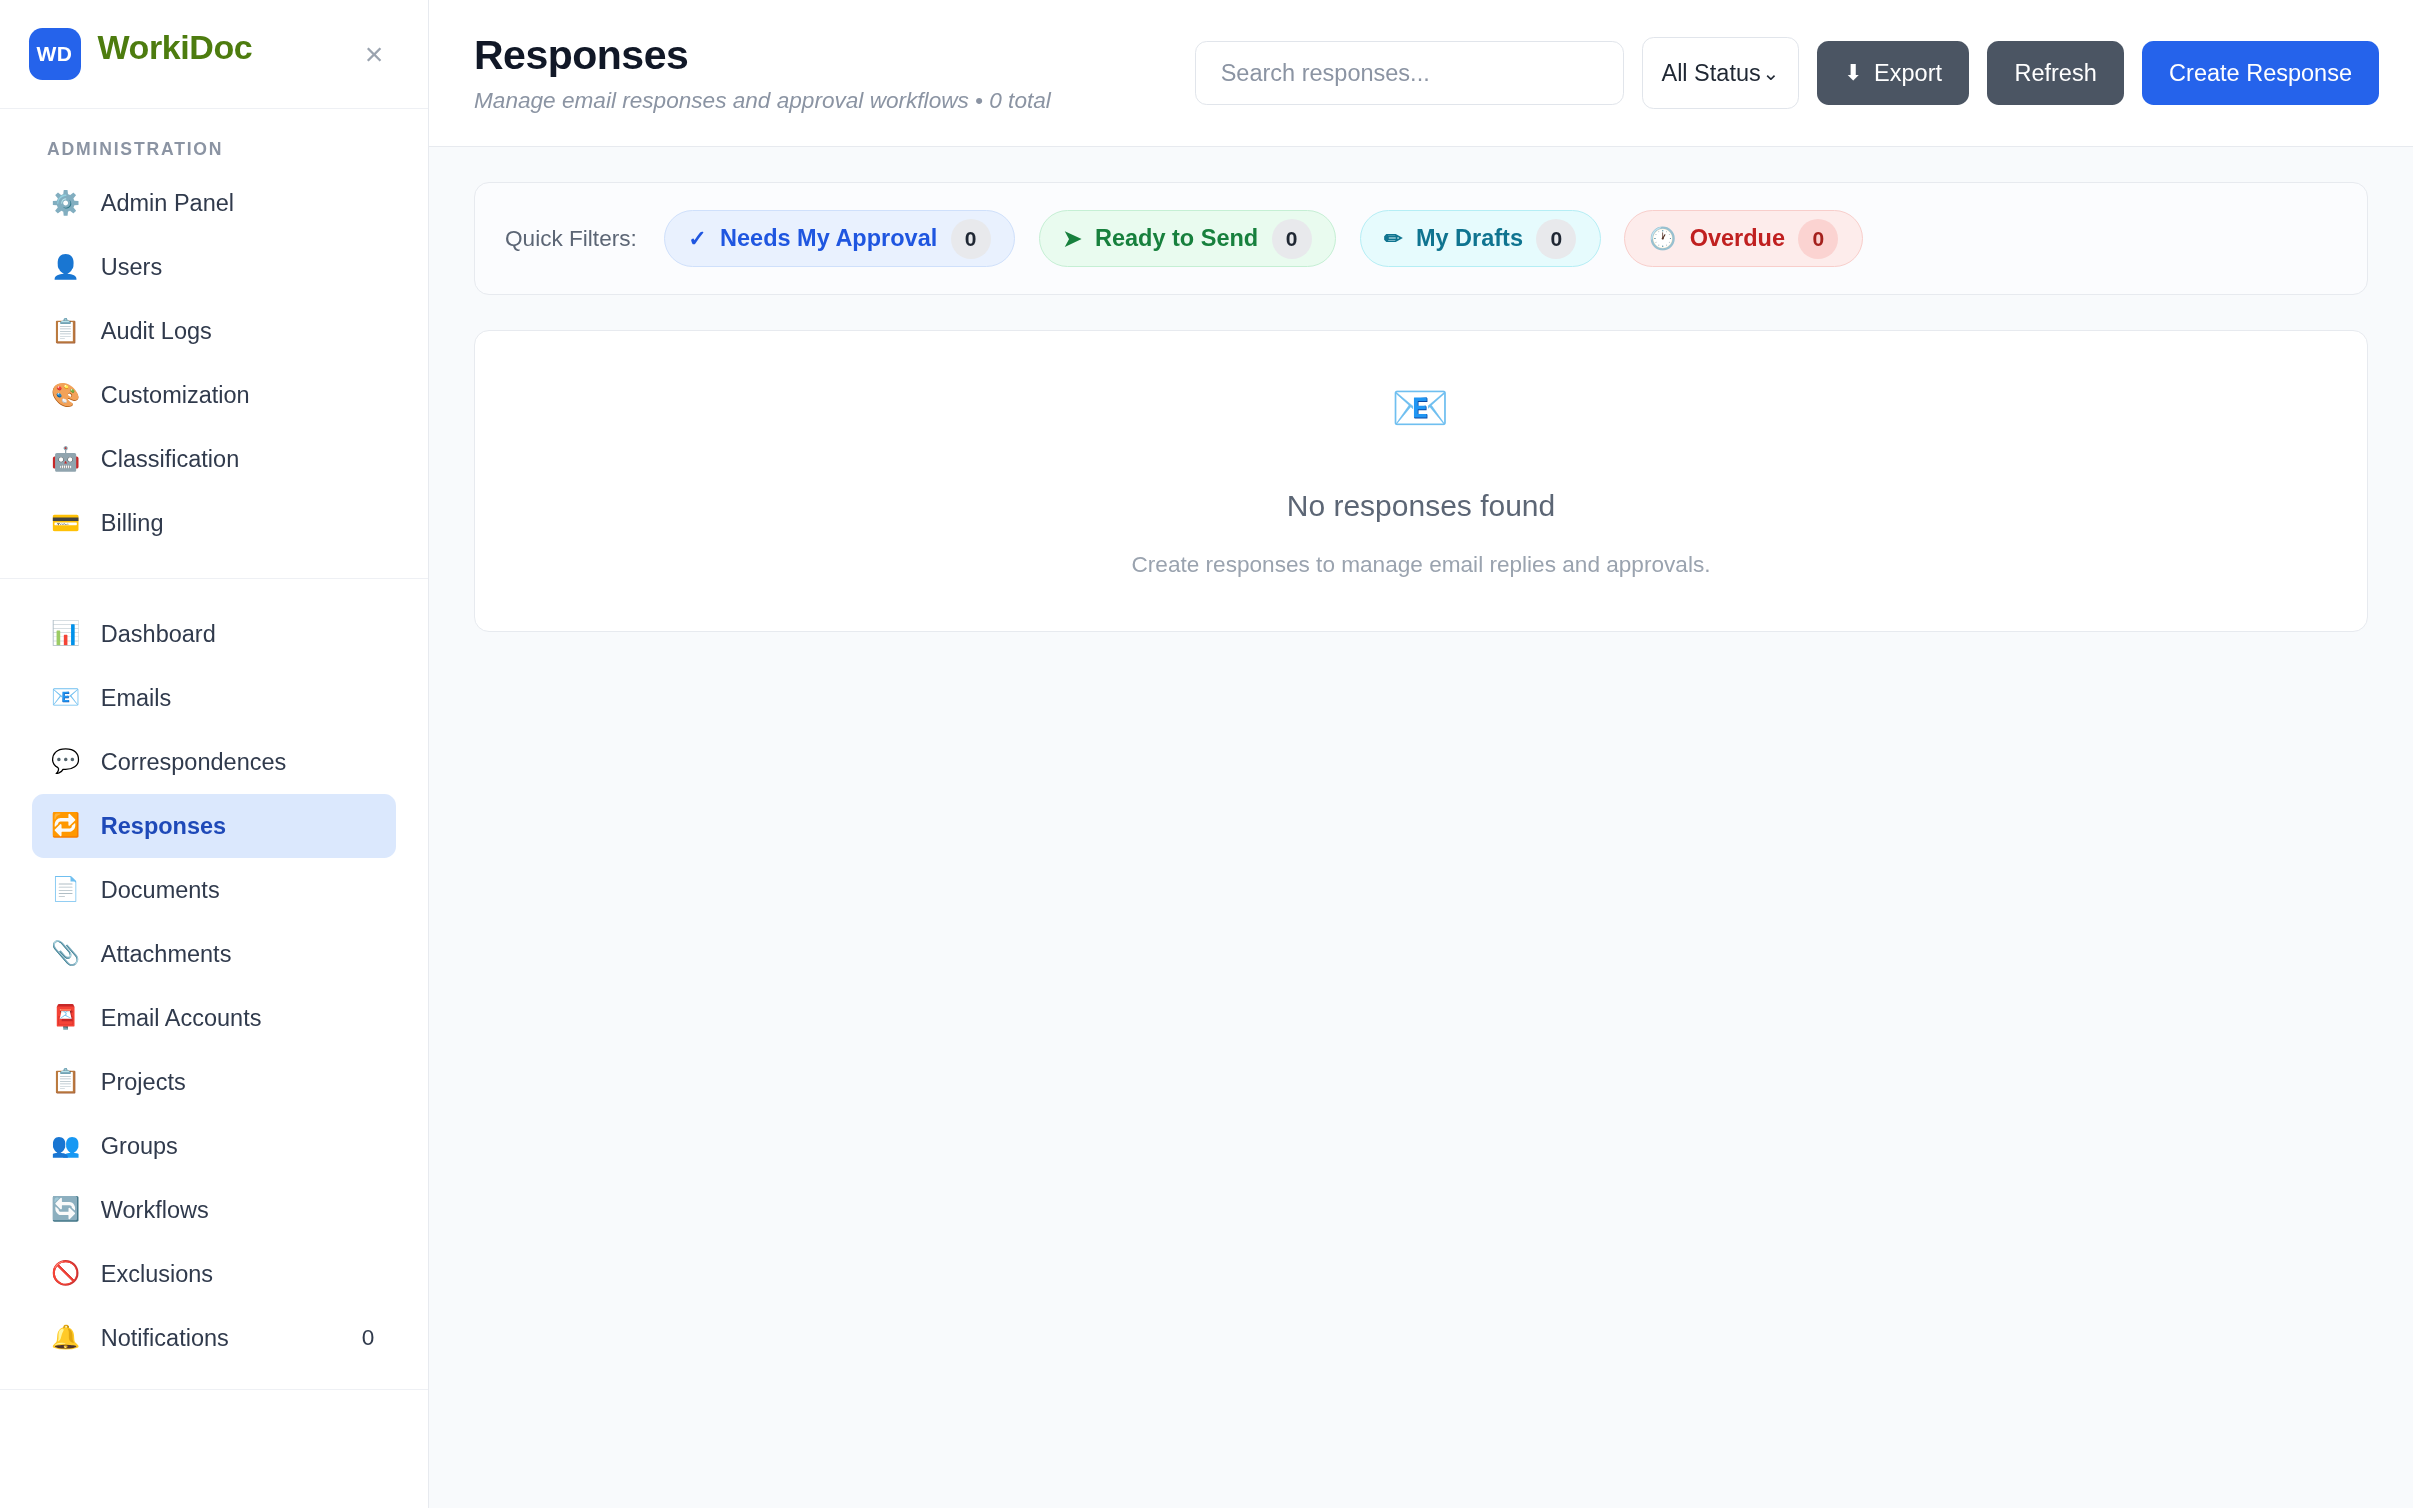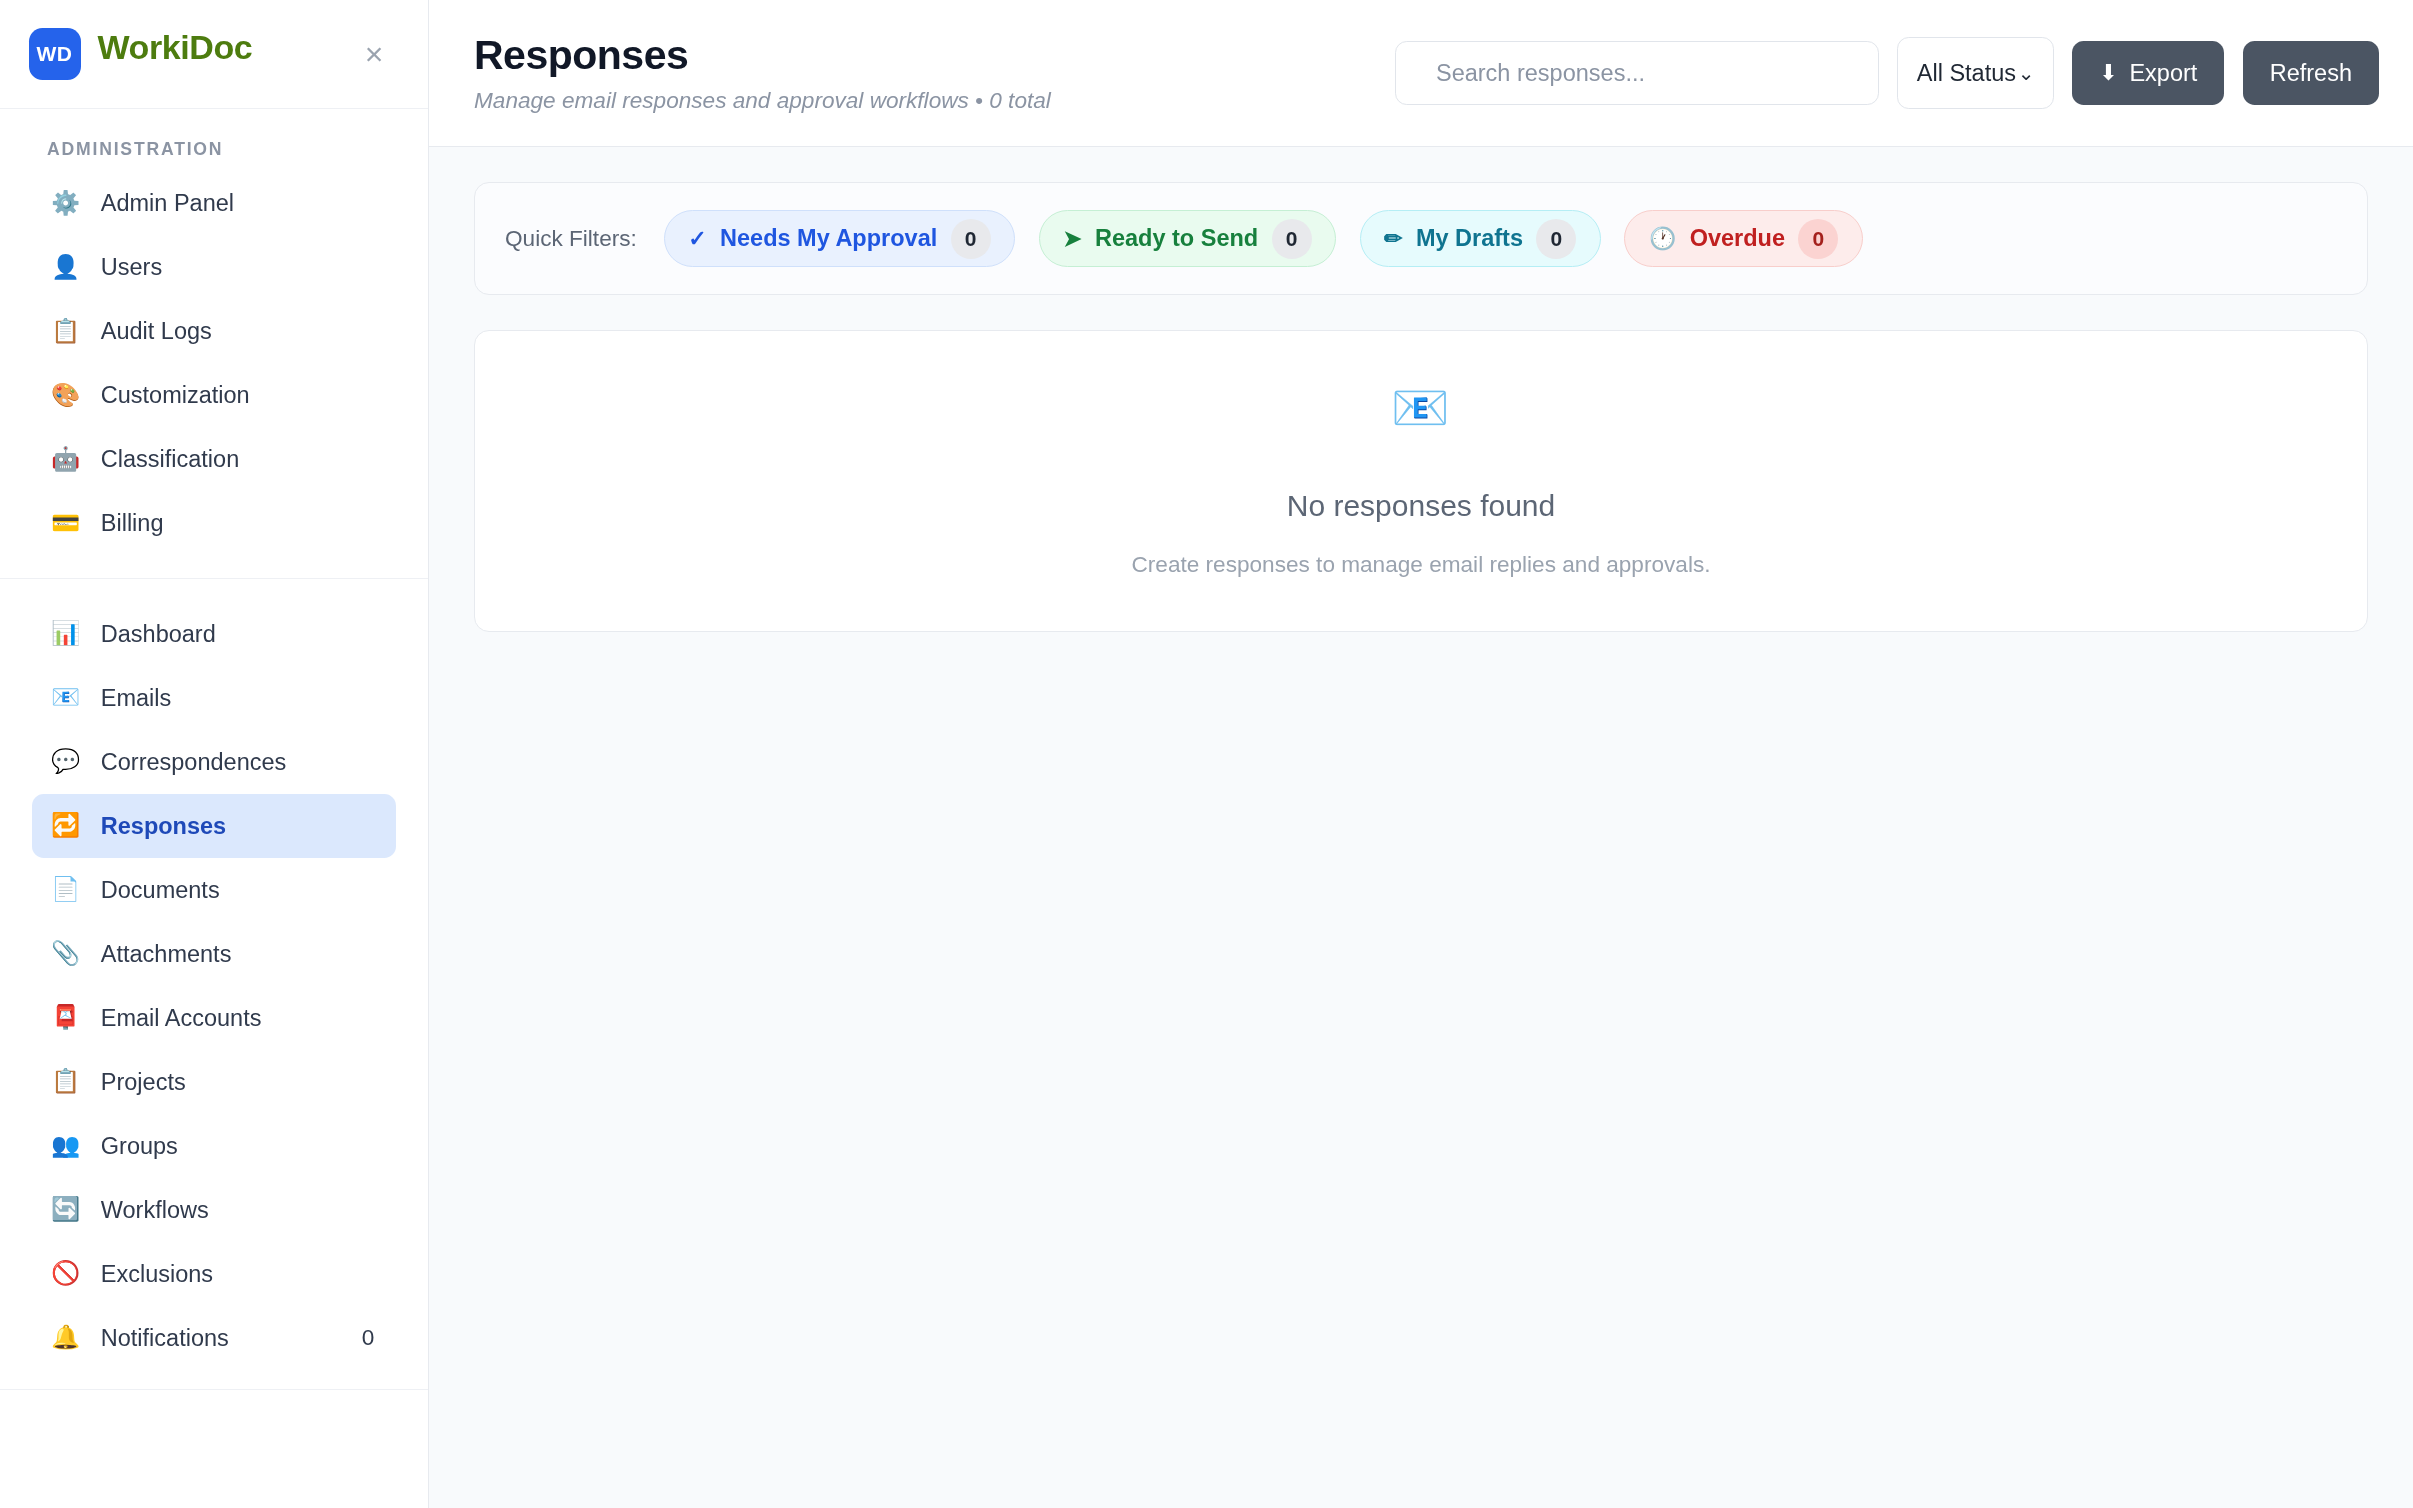--- a/index.html
+++ b/index.html
@@ -70,22 +70,22 @@
     height: 147px; flex: 0 0 147px;
     display: flex; align-items: center; justify-content: space-between;
     padding: 0 34px 0 45px;
   }
   .title-block { display: flex; flex-direction: column; gap: 8.4px; }
   .page-title { font-size: 41px; font-weight: 700; color: #111827; letter-spacing: -0.5px; }
   .page-sub { font-size: 22.6px; color: #8b94a3; font-style: italic; }
 
   .top-actions { display: flex; align-items: center; gap: 18.4px; }
   .search-box {
-    width: 484px; height: 64px; border: 1.7px solid #e1e5eb; border-radius: 11.7px;
-    background: #fff; padding: 0 40px; font-size: 23.5px; color: #0f172a;
+    width: 429px; height: 64px; border: 1.7px solid #e1e5eb; border-radius: 11.7px;
+    background: #fff; padding: 0 25px; font-size: 23.5px; color: #0f172a;
     font-family: "Liberation Sans", sans-serif; outline: none;
   }
   .search-box::placeholder { color: #8b94a3; }
   .status-select {
     height: 72px; border: 1.7px solid #e1e5eb; border-radius: 11.7px; background: #fff;
     padding: 0 18.4px; font-size: 23.5px; color: #1f2733; display: flex; align-items: center;
     gap: 1.7px; cursor: pointer;
   }
   .chev { font-size: 20px; line-height: 1; }
   .btn {
@@ -243,20 +243,23 @@
           <span>All Status</span>
           <span class="chev">⌄</span>
         </div>
         <button class="btn btn-dark">
           <span class="dl-arrow">⬇</span>
           <span>Export</span>
         </button>
         <button class="btn btn-dark">
           <span>Refresh</span>
         </button>
+        <button class="btn btn-primary">
+          <span>Create Response</span>
+        </button>
       </div>
     </div>
 
     <div class="content">
 
       <div class="filters-card">
         <div class="filters-label">Quick Filters:</div>
 
         <div class="chip chip-approval">
           <span class="chip-ico">✓</span>

